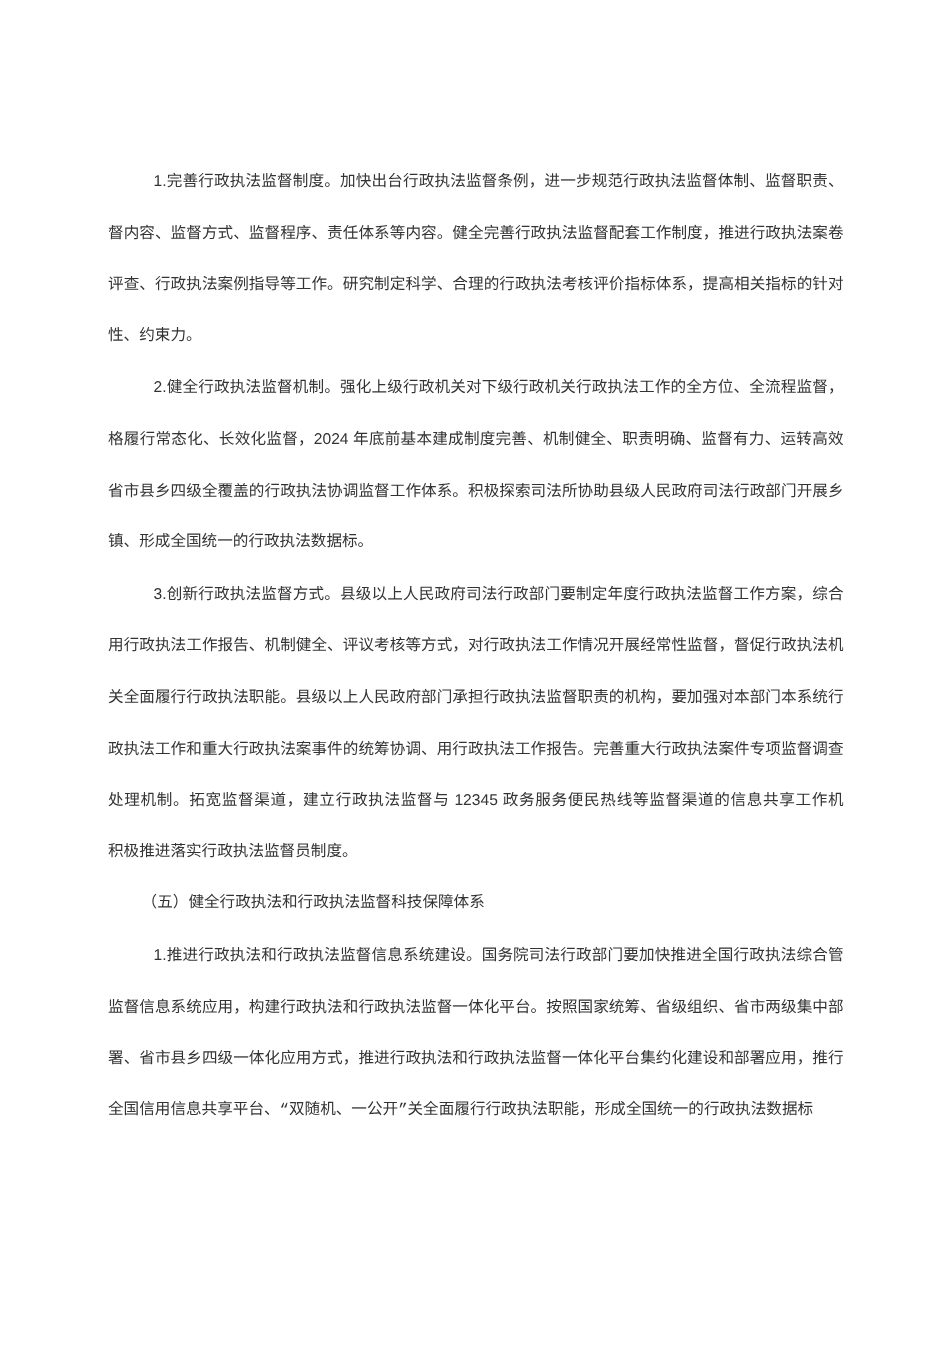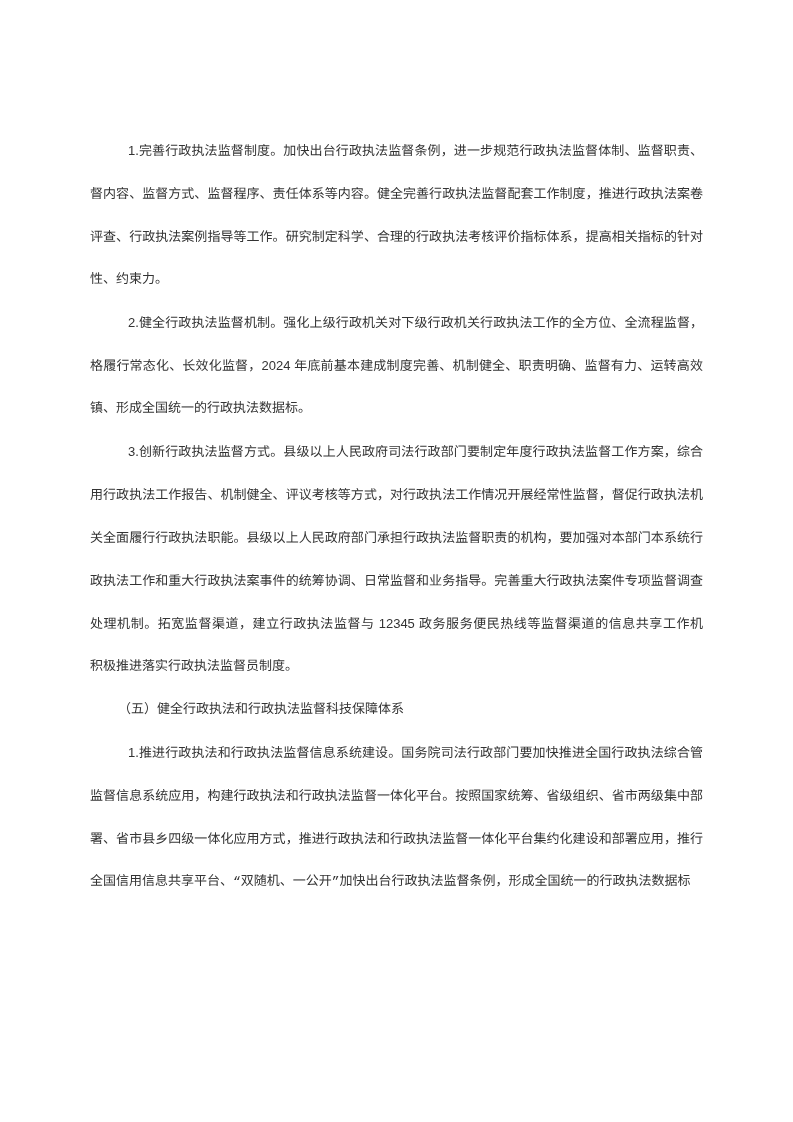--- a/index.html
+++ b/index.html
@@ -45,35 +45,36 @@
   <div class="content" style="color: rgb(51, 51, 51);">
       <div class="block paragraph">
         <div class="line first">1.完善行政执法监督制度。加快出台行政执法监督条例，进一步规范行政执法监督体制、监督职责、监</div>
         <div class="line">督内容、监督方式、监督程序、责任体系等内容。健全完善行政执法监督配套工作制度，推进行政执法案卷</div>
         <div class="line">评查、行政执法案例指导等工作。研究制定科学、合理的行政执法考核评价指标体系，提高相关指标的针对</div>
         <div class="line last">性、约束力。</div>
       </div>
       <div class="block paragraph">
         <div class="line first">2.健全行政执法监督机制。强化上级行政机关对下级行政机关行政执法工作的全方位、全流程监督，严</div>
         <div class="line">格履行常态化、长效化监督，2024 年底前基本建成制度完善、机制健全、职责明确、监督有力、运转高效的</div>
+        <div class="line">省市县乡四级全覆盖的行政执法协调监督工作体系。积极探索司法所协助县级人民政府司法行政部门开展乡</div>
         <div class="line last">镇、形成全国统一的行政执法数据标。</div>
       </div>
       <div class="block paragraph">
         <div class="line first">3.创新行政执法监督方式。县级以上人民政府司法行政部门要制定年度行政执法监督工作方案，综合运</div>
         <div class="line">用行政执法工作报告、机制健全、评议考核等方式，对行政执法工作情况开展经常性监督，督促行政执法机</div>
         <div class="line">关全面履行行政执法职能。县级以上人民政府部门承担行政执法监督职责的机构，要加强对本部门本系统行</div>
-        <div class="line">政执法工作和重大行政执法案事件的统筹协调、日常监督和业务指导。完善重大行政执法案件专项监督调查</div>
+        <div class="line">政执法工作和重大行政执法案事件的统筹协调、用行政执法工作报告。完善重大行政执法案件专项监督调查</div>
         <div class="line">处理机制。拓宽监督渠道，建立行政执法监督与 12345 政务服务便民热线等监督渠道的信息共享工作机制。</div>
         <div class="line last">积极推进落实行政执法监督员制度。</div>
       </div>
       <div class="block heading">
         <div class="line first last">（五）健全行政执法和行政执法监督科技保障体系</div>
       </div>
       <div class="block paragraph">
         <div class="line first">1.推进行政执法和行政执法监督信息系统建设。国务院司法行政部门要加快推进全国行政执法综合管理</div>
         <div class="line">监督信息系统应用，构建行政执法和行政执法监督一体化平台。按照国家统筹、省级组织、省市两级集中部</div>
         <div class="line">署、省市县乡四级一体化应用方式，推进行政执法和行政执法监督一体化平台集约化建设和部署应用，推行</div>
       </div>
       <div class="block paragraph">
-        <div class="line last">全国信用信息共享平台、“双随机、一公开”加快出台行政执法监督条例，形成全国统一的行政执法数据标</div>
+        <div class="line last">全国信用信息共享平台、“双随机、一公开”关全面履行行政执法职能，形成全国统一的行政执法数据标</div>
       </div>
     </div>
 </div>
 
 </body></html>

